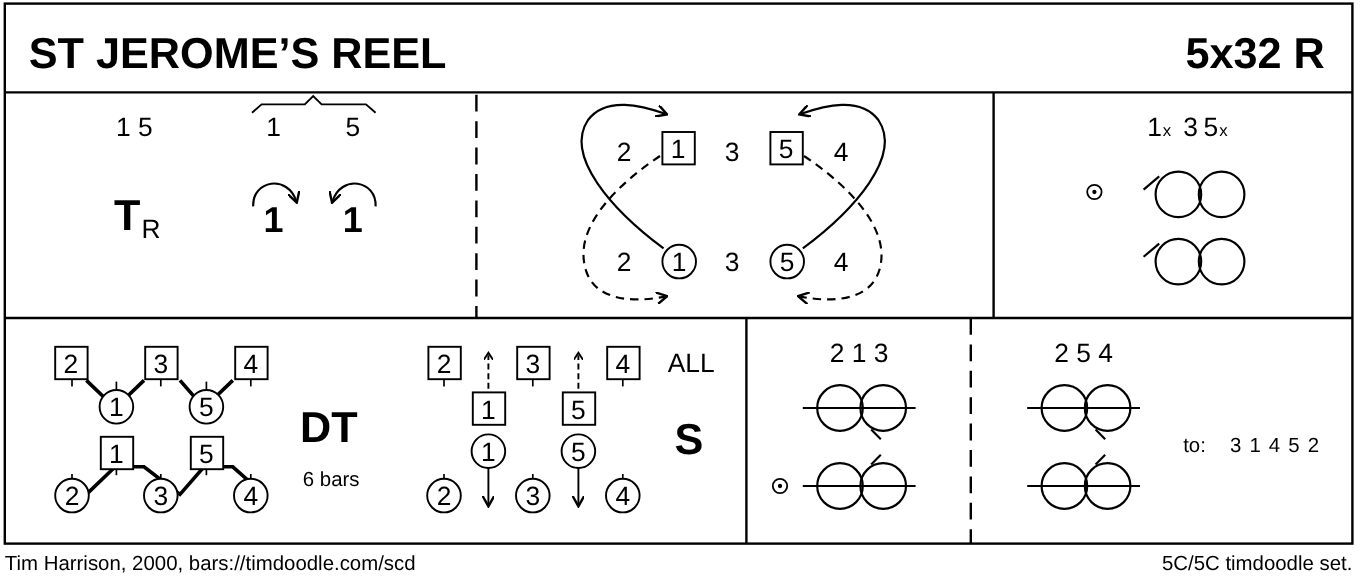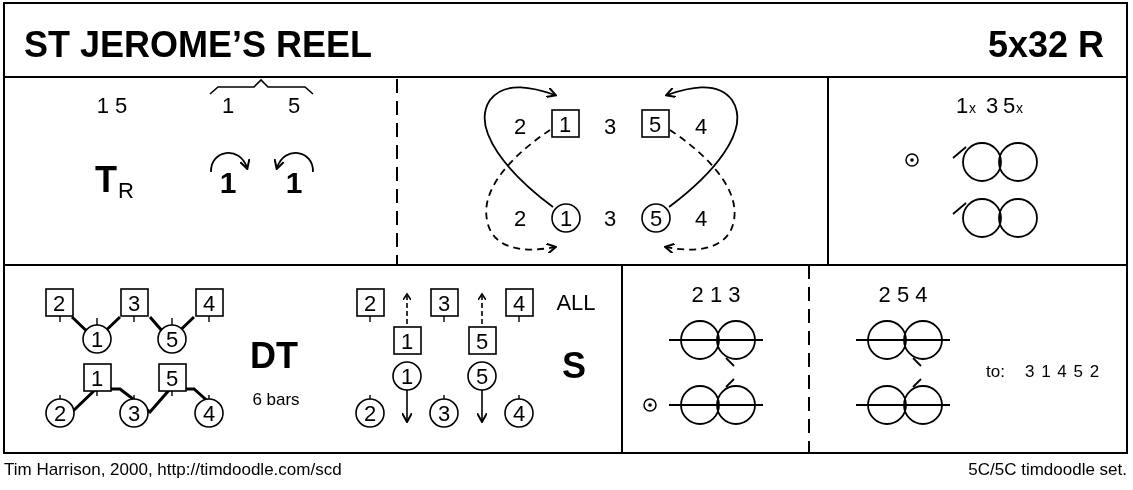--- a/index.html
+++ b/index.html
@@ -219,15 +219,15 @@
       <circle cx="887" cy="405" r="19"></circle>
       <circle cx="923" cy="405" r="19"></circle>
       <line x1="856" y1="405" x2="950" y2="405"></line>
       <line x1="913" y1="387" x2="921" y2="379"></line>
     </g>
     <text class="t-small" x="986" y="377">to:</text>
     <text class="t-small" x="1025" y="377" style="letter-spacing:1px">3 1 4 5 2</text>
   </g>
 </svg>
 
-<div class="footer left">Tim Harrison, 2000, http://timdoodle.com/scd</div>
+<div class="footer left">Tim Harrison, 2000, bars://timdoodle.com/scd</div>
 <div class="footer right">5C/5C timdoodle set.</div>
 </div>
 
 </body></html>

